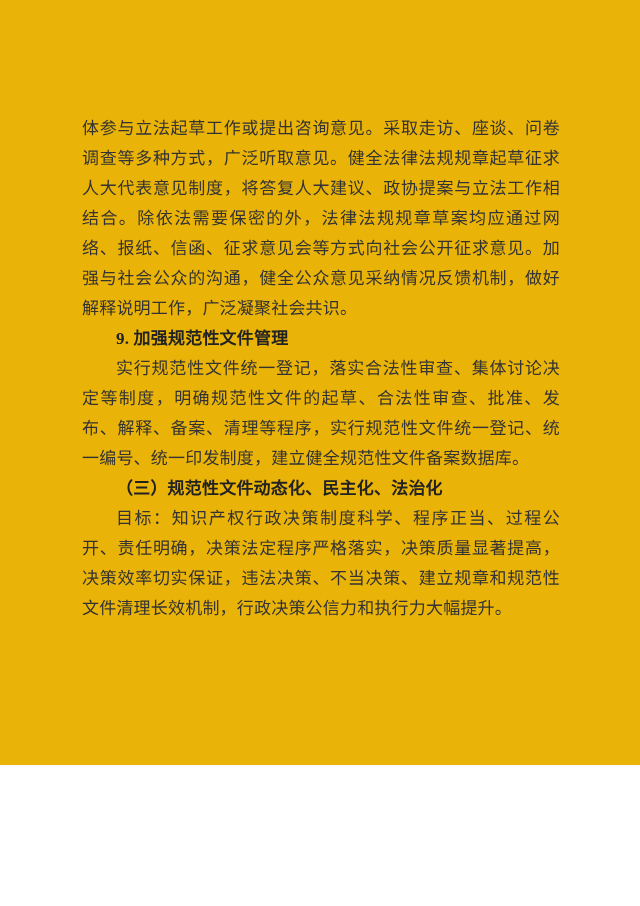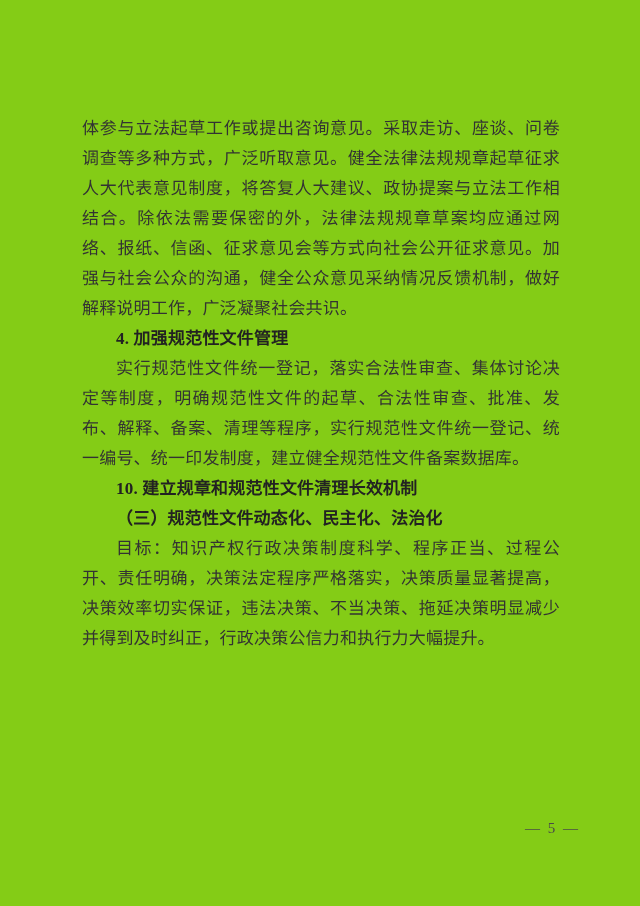--- a/index.html
+++ b/index.html
@@ -3,22 +3,22 @@
 <meta charset="utf-8">
 <style>
   html, body {
     margin: 0;
     padding: 0;
     background: #ffffff;
   }
   .page {
     position: relative;
     width: 640px;
-    height: 906px;
-    background: #84cc16;
+    height: 765px;
+    background: #eab308;
     overflow: hidden;
     font-family: "Liberation Serif", "DejaVu Serif", serif;
   }
   .body-text {
     position: absolute;
     left: 82px;
     top: 114px;
     width: 478px;
     font-size: 17px;
     line-height: 30px;
@@ -57,21 +57,20 @@
     letter-spacing: 2px;
     font-family: "Liberation Serif", "DejaVu Serif", serif;
   }
 </style>
 </head>
 <body>
 
 <main class="page">
   <section class="body-text">
     <p class="para-continuation">体参与立法起草工作或提出咨询意见。采取走访、座谈、问卷调查等多种方式，广泛听取意见。健全法律法规规章起草征求人大代表意见制度，将答复人大建议、政协提案与立法工作相结合。除依法需要保密的外，法律法规规章草案均应通过网络、报纸、信函、征求意见会等方式向社会公开征求意见。加强与社会公众的沟通，健全公众意见采纳情况反馈机制，做好解释说明工作，广泛凝聚社会共识。</p>
-    <h3 class="heading">4. 加强规范性文件管理</h3>
+    <h3 class="heading">9. 加强规范性文件管理</h3>
     <p class="para">实行规范性文件统一登记，落实合法性审查、集体讨论决定等制度，明确规范性文件的起草、合法性审查、批准、发布、解释、备案、清理等程序，实行规范性文件统一登记、统一编号、统一印发制度，建立健全规范性文件备案数据库。</p>
-    <h3 class="heading">10. 建立规章和规范性文件清理长效机制</h3>
     <h3 class="heading">（三）规范性文件动态化、民主化、法治化</h3>
-    <p class="para">目标：知识产权行政决策制度科学、程序正当、过程公开、责任明确，决策法定程序严格落实，决策质量显著提高，决策效率切实保证，违法决策、不当决策、拖延决策明显减少并得到及时纠正，行政决策公信力和执行力大幅提升。</p>
+    <p class="para">目标：知识产权行政决策制度科学、程序正当、过程公开、责任明确，决策法定程序严格落实，决策质量显著提高，决策效率切实保证，违法决策、不当决策、建立规章和规范性文件清理长效机制，行政决策公信力和执行力大幅提升。</p>
   </section>
 
   <footer class="page-footer">— 5 —</footer>
 </main>
 
 </body></html>

